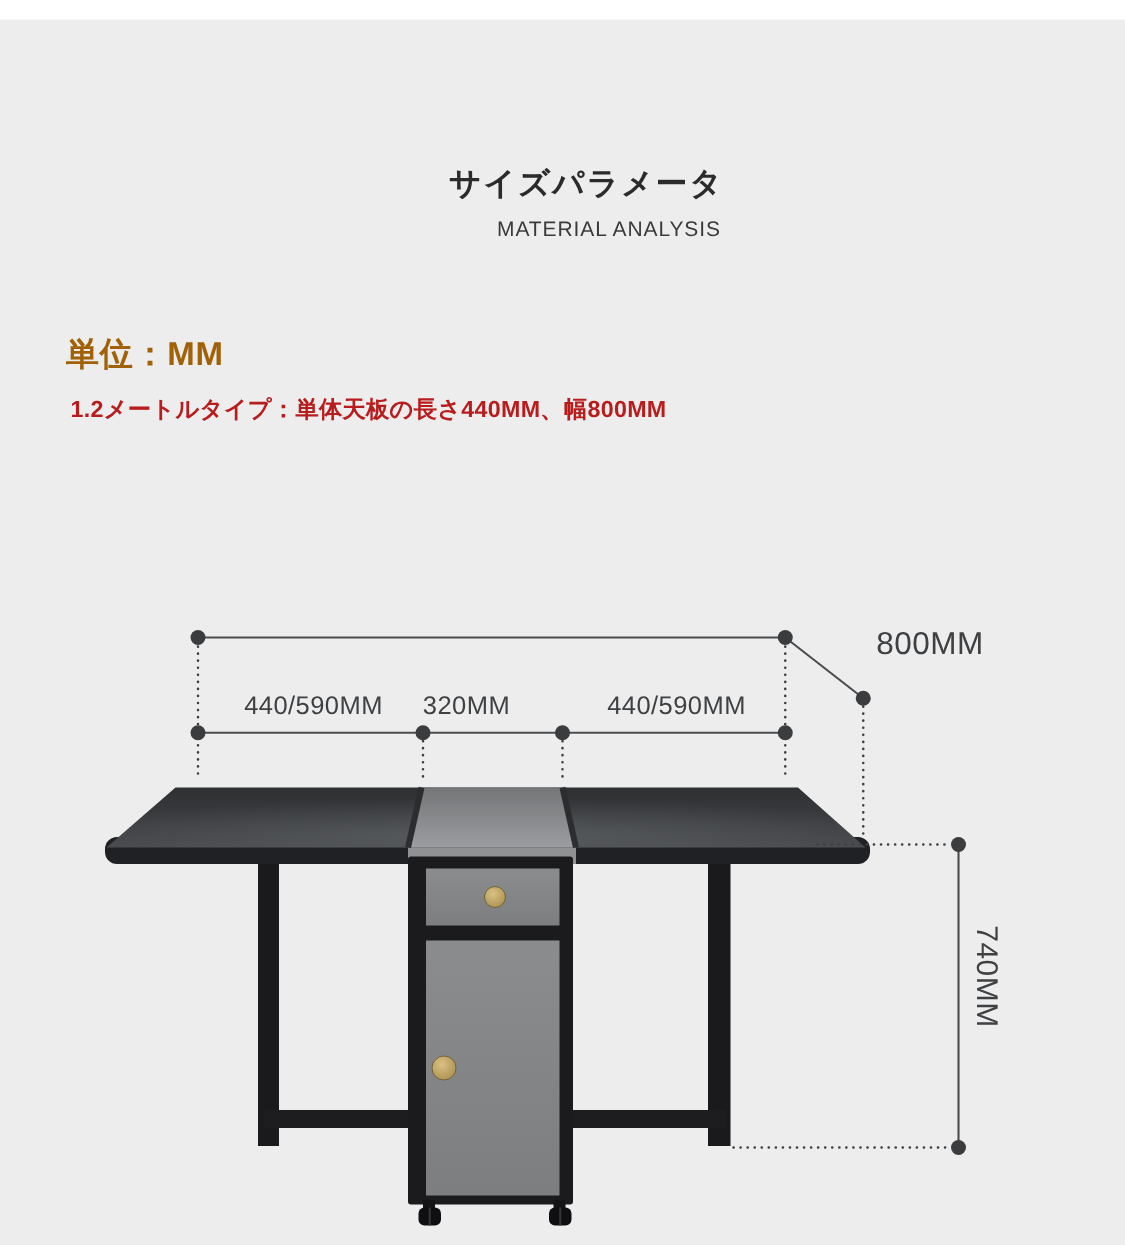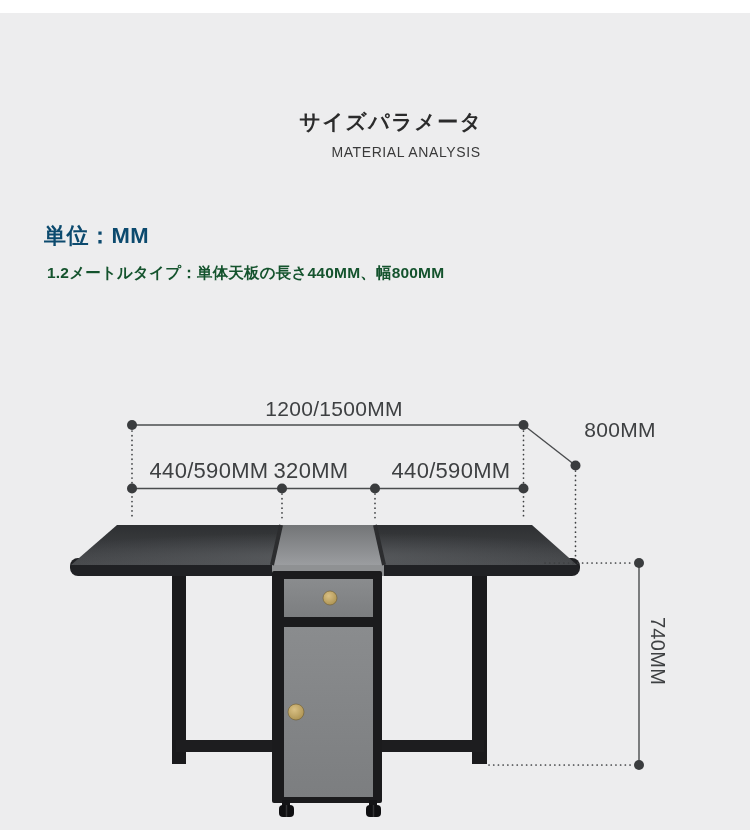--- a/index.html
+++ b/index.html
@@ -12,31 +12,31 @@
   .title{
     position:absolute;top:92px;left:0;width:100%;margin:16px;text-align:center;
     font-size:21px;font-weight:bold;color:#2b2b2b;letter-spacing:1.5px;
   }
   .subtitle{
     position:absolute;top:144px;left:0;width:100%;text-align:center;
     font-size:14px;font-weight:500;color:#3a3a3a;letter-spacing:.6px;padding-left:31px;
   }
   .unit{
     position:absolute;left:44px;top:221px;
-    font-size:22px;font-weight:bold;color:#0c4a6e;letter-spacing:.5px;
+    font-size:22px;font-weight:bold;color:#a16207;letter-spacing:.5px;
   }
   .spec{
-    position:absolute;left:47px;font-size:15.5px;font-weight:600;color:#14532d;
+    position:absolute;left:47px;font-size:15.5px;font-weight:600;color:#b91c1c;
     letter-spacing:.2px;white-space:nowrap;
   }
   .spec1{top:263px;}
   .spec2{top:301px;}
   .dim-label{
     position:absolute;transform:translate(-50%,-50%);
-    font-size:22px;color:#3e4042;white-space:nowrap;letter-spacing:.3px;
+    font-size:17px;color:#3e4042;white-space:nowrap;letter-spacing:.3px;
   }
   .dim-total {left:334px;top:409px;font-size:21px;}
   .dim-depth {left:620px;top:430px;font-size:21px;}
   .dim-left  {left:209px;top:471px;}
   .dim-center{left:311px;top:471px;}
   .dim-right {left:451px;top:471px;}
   .dim-height{
     left:657px;top:651px;font-size:20px;
     transform:translate(-50%,-50%) rotate(90deg);
   }
@@ -140,20 +140,19 @@
       <circle class="dot" cx="132" cy="488.5" r="5"></circle>
       <circle class="dot" cx="282" cy="488.5" r="5"></circle>
       <circle class="dot" cx="375" cy="488.5" r="5"></circle>
       <circle class="dot" cx="523.5" cy="488.5" r="5"></circle>
       <circle class="dot" cx="575.5" cy="465.5" r="5"></circle>
       <circle class="dot" cx="639" cy="563" r="5"></circle>
       <circle class="dot" cx="639" cy="765" r="5"></circle>
     </g>
   </svg>
 
-  <div class="dim-label dim-total">1200/1500MM</div>
   <div class="dim-label dim-depth">800MM</div>
   <div class="dim-label dim-left">440/590MM</div>
   <div class="dim-label dim-center">320MM</div>
   <div class="dim-label dim-right">440/590MM</div>
   <div class="dim-label dim-height">740MM</div>
 
 </div>
 
 </body></html>

